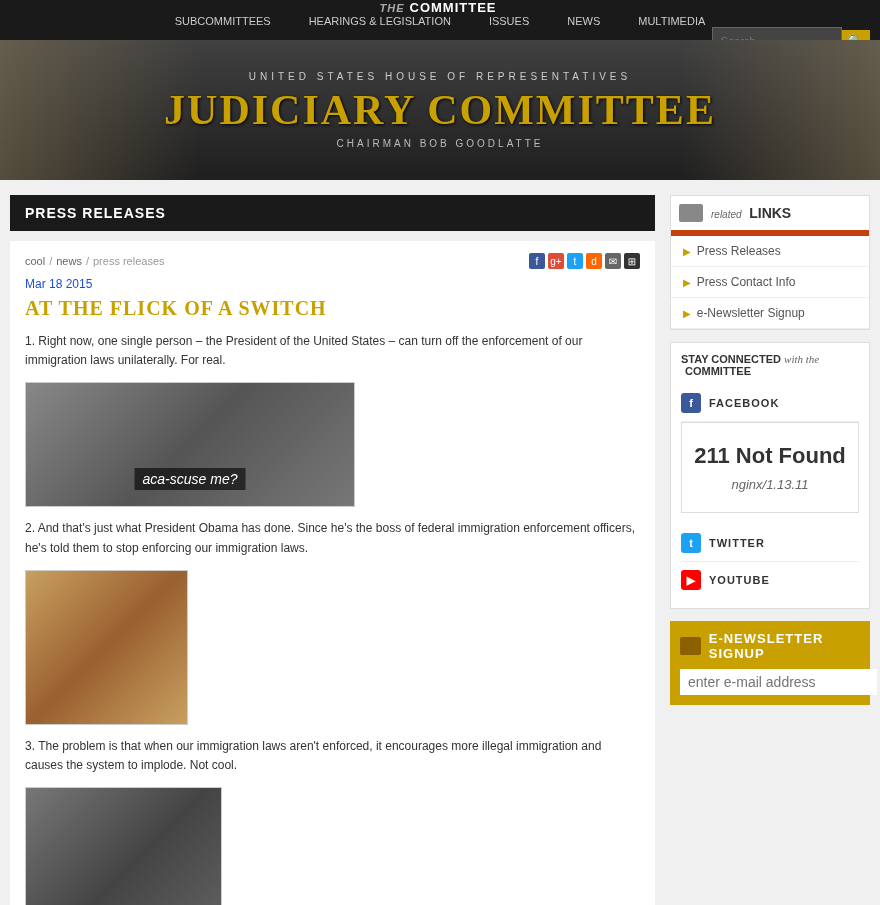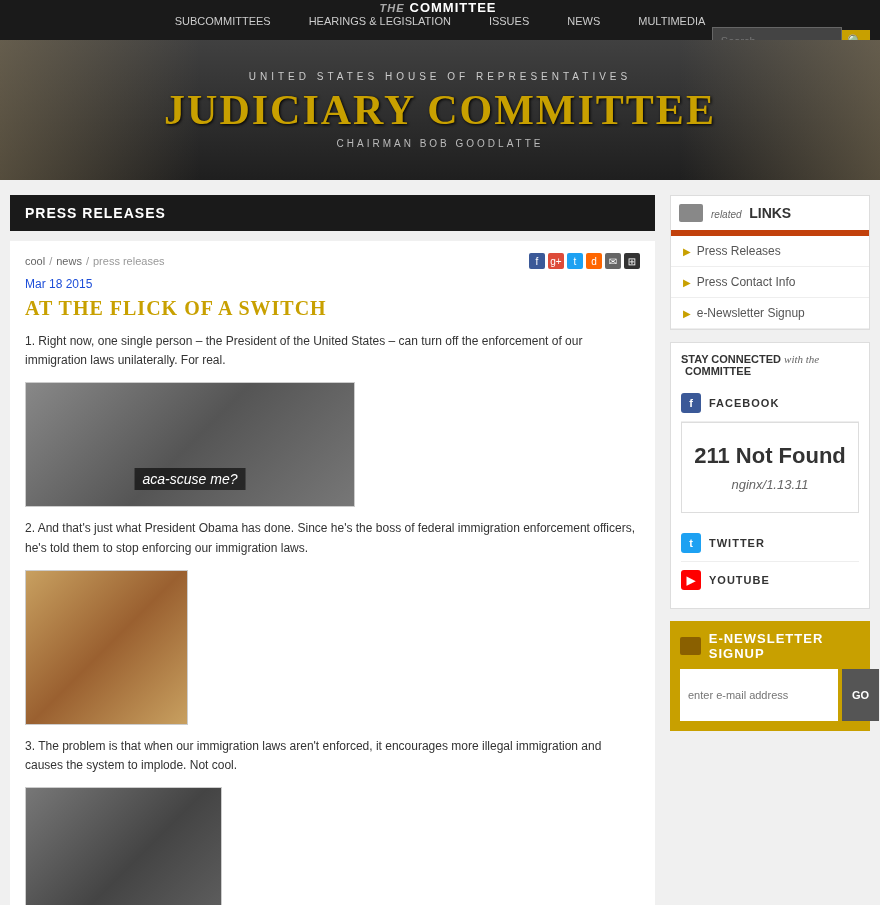--- a/index.html
+++ b/index.html
@@ -83,21 +83,21 @@
     .not-found-box { background: #fff; border: 1px solid #ddd; padding: 20px 10px; text-align: center; margin-bottom: 12px; }
     .not-found-title { font-size: 22px; font-weight: bold; color: #333; margin-bottom: 8px; }
     .not-found-server { font-size: 13px; color: #666; font-style: italic; }
 
     
     .newsletter-box { background: #c8a000; padding: 10px; display: flex; flex-direction: column; }
     .newsletter-header { display: flex; align-items: center; margin-bottom: 8px; }
     .newsletter-icon { width: 24px; height: 18px; background: #8a6000; margin-right: 8px; border-radius: 2px; display: inline-block; }
     .newsletter-title { color: #fff; font-size: 13px; font-weight: bold; text-transform: uppercase; letter-spacing: 1px; }
     .newsletter-input-row { display: flex; gap: 4px; }
-    .newsletter-input { flex: 1; padding: 20px 8px; font-size: 11px; border: none; color: #999; }
+    .newsletter-input { flex: 1; padding: 5px 8px; font-size: 14px; border: none; color: #999; }
     .newsletter-go { background: #555; color: #fff; border: none; padding: 5px 10px; font-size: 11px; font-weight: bold; cursor: pointer; text-transform: uppercase; }
   </style>
 </head>
 <body>
 
 <nav class="nav-bar">
   <span class="nav-logo">
     <span style="font-style:italic;font-size:11px;color:#aaa;">the</span>
     <span style="color:#fff;font-weight:bold;font-size:13px;letter-spacing:1px;text-transform:uppercase;margin-left:2px;">COMMITTEE</span>
   </span>

